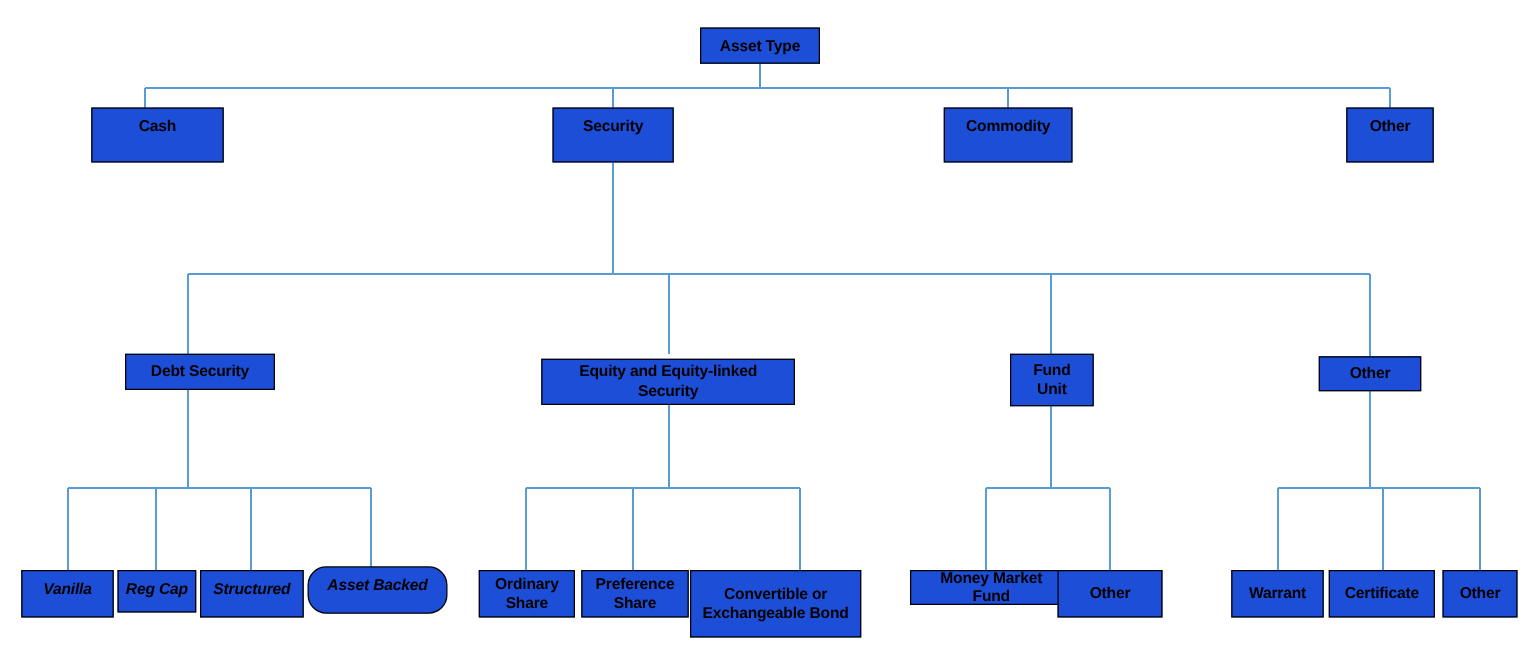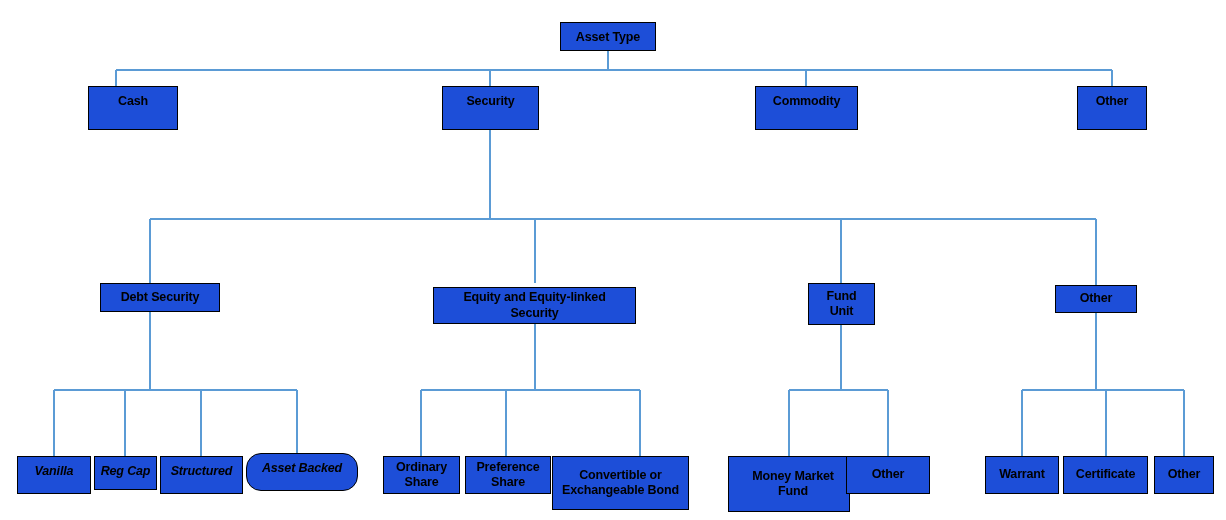--- a/index.html
+++ b/index.html
@@ -102,21 +102,21 @@
       <path d="M1022,390 L1022,456"></path>
       <path d="M1106,390 L1106,456"></path>
       <path d="M1184,390 L1184,456"></path>
     </g>
   </svg>
 
   <div class="node topbias" style="left:560px; top:22px; width:96px; height:29px;">
     <span class="label">Asset Type</span>
   </div>
 
-  <div class="node topbias" style="left:73px; top:86px; width:90px; height:44px;margin-left:15px;">
+  <div class="node topbias" style="left:73px; top:86px; width:106px; height:44px;">
     <span class="label">Cash</span>
   </div>
   <div class="node topbias" style="left:442px; top:86px; width:97px; height:44px;">
     <span class="label">Security</span>
   </div>
   <div class="node topbias" style="left:755px; top:86px; width:103px; height:44px;">
     <span class="label">Commodity</span>
   </div>
   <div class="node topbias" style="left:1077px; top:86px; width:70px; height:44px;">
     <span class="label">Other</span>
@@ -155,21 +155,21 @@
   </div>
   <div class="node" style="left:465px; top:456px; width:86px; height:38px;">
     <span class="label">Preference
 Share</span>
   </div>
   <div class="node" style="left:552px; top:456px; width:137px; height:54px;">
     <span class="label">Convertible or
 Exchangeable Bond</span>
   </div>
 
-  <div class="node" style="left:728px; top:456px; width:122px; height:56px;padding-left:12px;">
+  <div class="node" style="left:728px; top:456px; width:122px; height:28px;padding-left:12px;">
     <span class="label">Money Market
 Fund</span>
   </div>
   <div class="node" style="left:846px; top:456px; width:84px; height:38px;">
     <span class="label">Other</span>
   </div>
 
   <div class="node" style="left:1063px; top:456px; width:85px; height:38px;">
     <span class="label">Certificate</span>
   </div>

